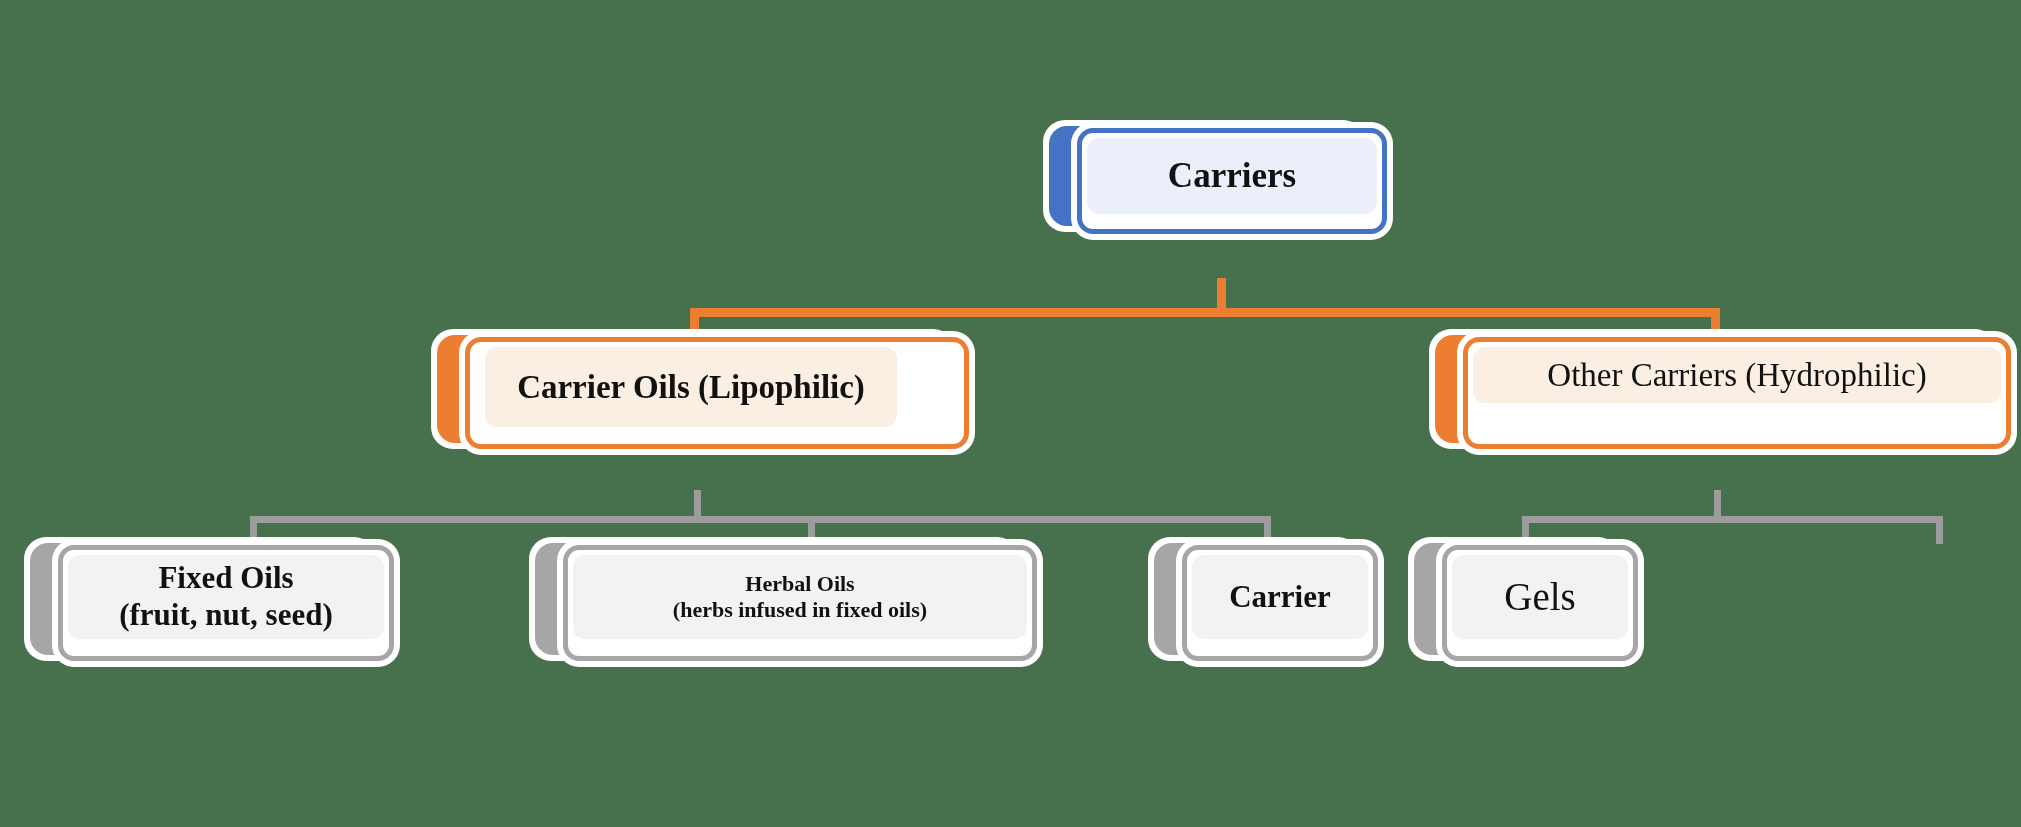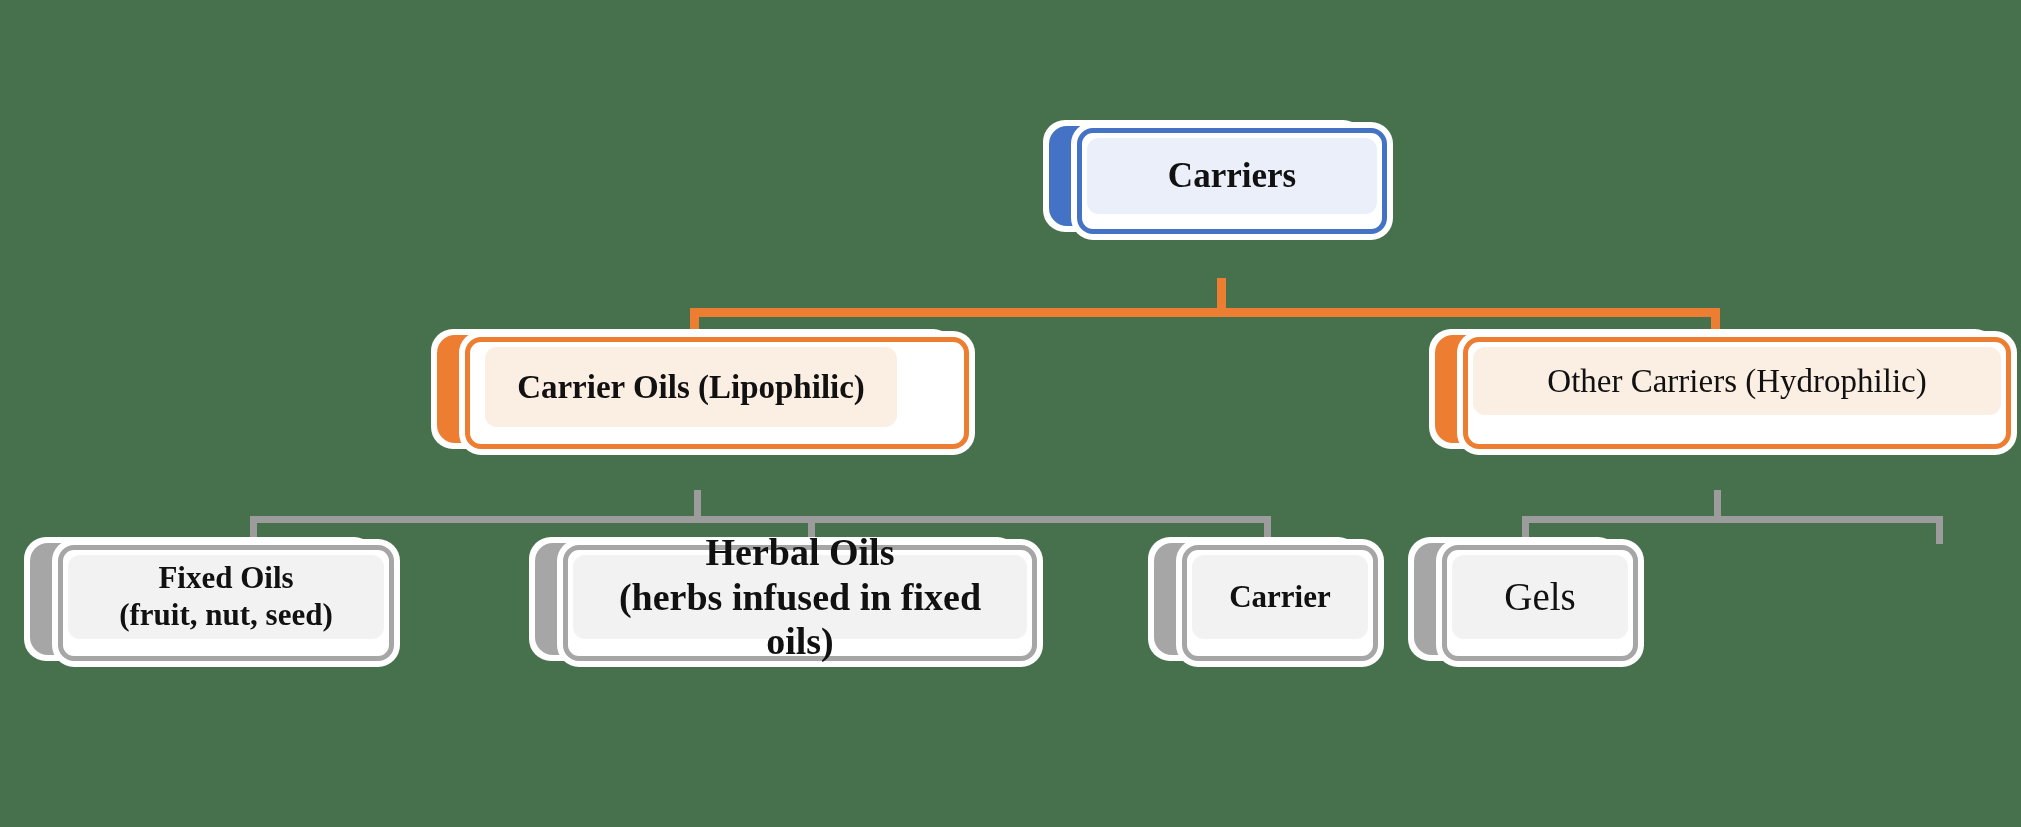--- a/index.html
+++ b/index.html
@@ -100,21 +100,21 @@
     <div class="fill" style="left:48px;top:12px;width:412px;height:80px;background:#FBEEE3;">
       <span class="label" style="font-size:33px;font-weight:bold;">Carrier Oils (Lipophilic)</span>
     </div>
   </div>
 
   <div class="node" style="left:1413px;top:335px;width:556px;height:108px;">
     <div class="halo" style="width:568px;height:120px;"></div>
     <div class="back" style="width:556px;height:108px;background:#ED7D31;"></div>
     <div class="fronthalo" style="left:22px;top:-4px;width:560px;height:124px;"></div>
     <div class="front" style="left:28px;top:2px;width:548px;height:112px;border:5px solid #ED7D31;"></div>
-    <div class="fill" style="left:38px;top:12px;width:528px;height:68px;background:#FBEEE3;">
+    <div class="fill" style="left:38px;top:12px;width:528px;height:56px;background:#FBEEE3;">
       <span class="label" style="font-size:33px;font-weight:normal;">Other Carriers (Hydrophilic)</span>
     </div>
   </div>
 
   <div class="node" style="left:8px;top:543px;width:340px;height:112px;">
     <div class="halo" style="width:352px;height:124px;"></div>
     <div class="back" style="width:340px;height:112px;background:#A6A6A6;"></div>
     <div class="fronthalo" style="left:22px;top:-4px;width:348px;height:128px;"></div>
     <div class="front" style="left:28px;top:2px;width:336px;height:116px;border:5px solid #A6A6A6;"></div>
     <div class="fill" style="left:38px;top:12px;width:316px;height:84px;background:#F2F2F2;">
@@ -122,21 +122,21 @@
 (fruit, nut, seed)</span>
     </div>
   </div>
 
   <div class="node" style="left:513px;top:543px;width:478px;height:112px;">
     <div class="halo" style="width:490px;height:124px;"></div>
     <div class="back" style="width:478px;height:112px;background:#A6A6A6;"></div>
     <div class="fronthalo" style="left:22px;top:-4px;width:486px;height:128px;"></div>
     <div class="front" style="left:28px;top:2px;width:474px;height:116px;border:5px solid #A6A6A6;"></div>
     <div class="fill" style="left:38px;top:12px;width:454px;height:84px;background:#F2F2F2;">
-      <span class="label" style="font-size:38px;font-weight:bold;">Herbal Oils
+      <span class="label" style="font-size:22px;font-weight:bold;">Herbal Oils
 (herbs infused in fixed oils)</span>
     </div>
   </div>
 
   <div class="node" style="left:1132px;top:543px;width:200px;height:112px;">
     <div class="halo" style="width:212px;height:124px;"></div>
     <div class="back" style="width:200px;height:112px;background:#A6A6A6;"></div>
     <div class="fronthalo" style="left:22px;top:-4px;width:208px;height:128px;"></div>
     <div class="front" style="left:28px;top:2px;width:196px;height:116px;border:5px solid #A6A6A6;"></div>
     <div class="fill" style="left:38px;top:12px;width:176px;height:84px;background:#F2F2F2;">

